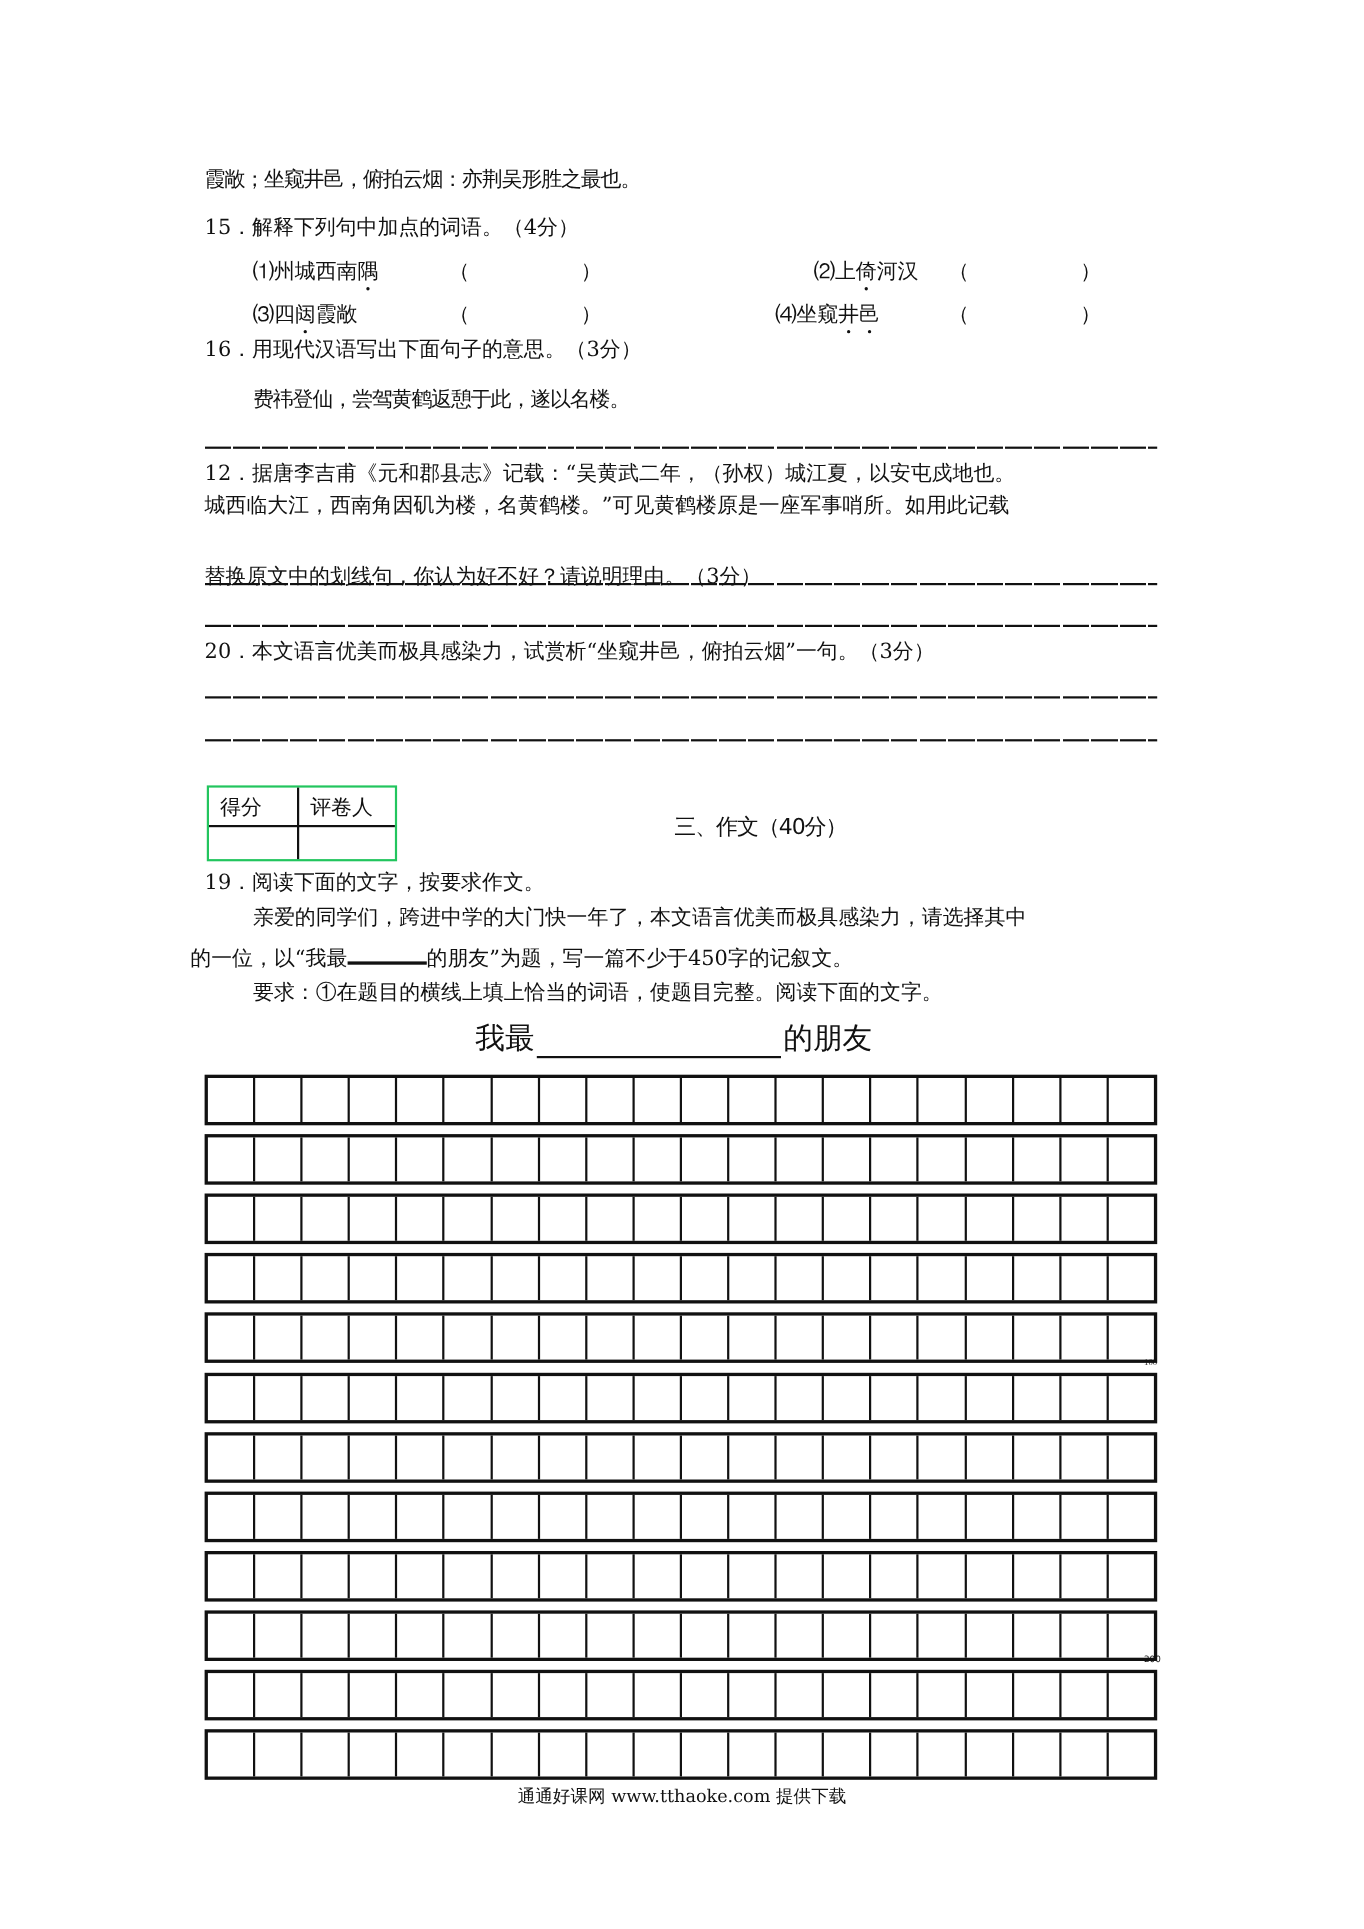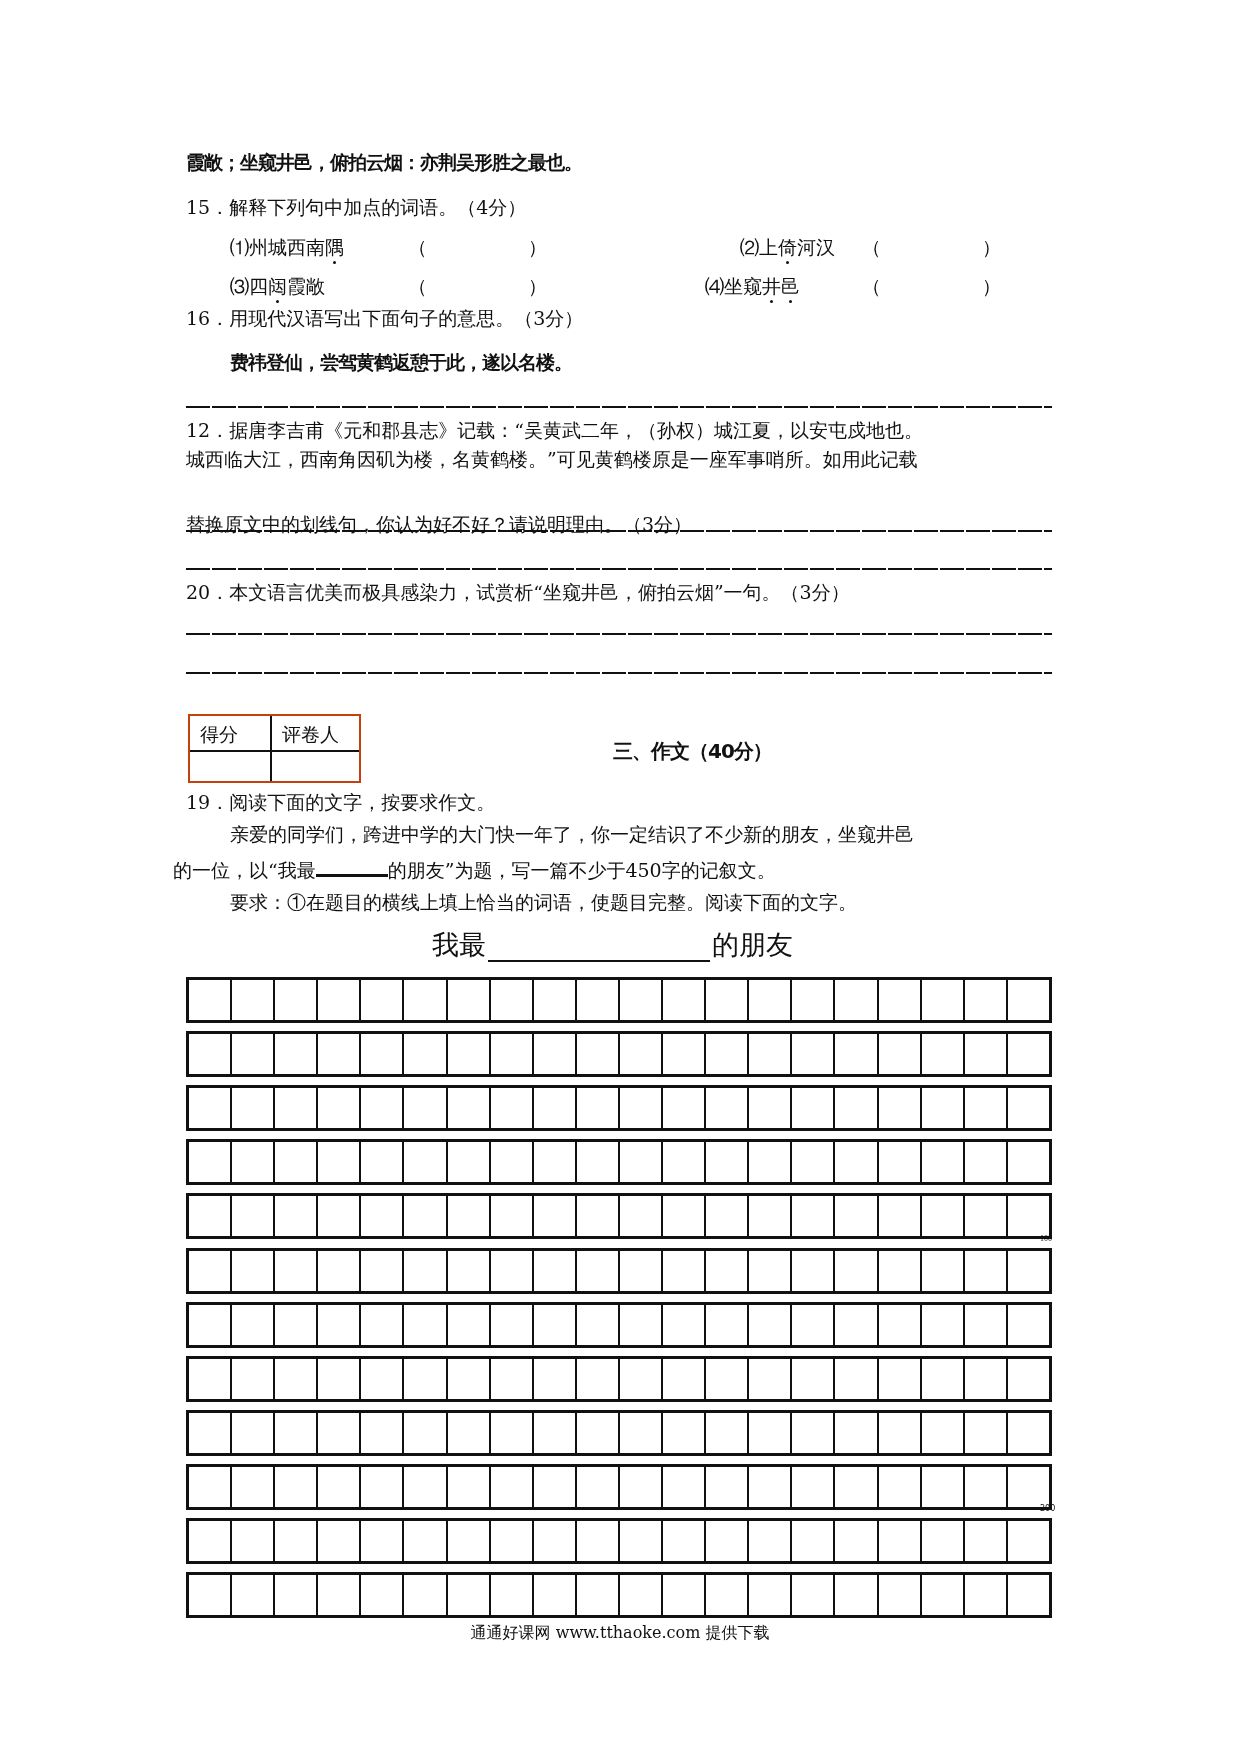--- a/index.html
+++ b/index.html
@@ -1,27 +1,27 @@
 <!DOCTYPE html>
 <html><head>
 <meta charset="utf-8">
 <style>
   html, body { margin: 0; padding: 0; background: #ffffff; }
   body { width: 1240px; height: 1754px; position: relative; overflow: hidden;
          font-family: "DejaVu Serif", "Liberation Serif", serif; color: #111; }
   .abs { position: absolute; white-space: nowrap; }
   .txt { font-size: 19px; line-height: 24px; }
-  .bold { font-family: "DejaVu Sans", "Liberation Sans", sans-serif; font-weight: bold; font-size: 19px; letter-spacing: -1px; }
+  .bold { font-family: "DejaVu Sans", "Liberation Sans", sans-serif; font-weight: normal; font-size: 19px; letter-spacing: -1px; }
   .em { position: relative; display: inline-block; }
   .em::after { content: ""; position: absolute; left: 50%; bottom: -5px; width: 3px; height: 3px;
                margin-left: -1.5px; background: #111; border-radius: 50%; }
   .ansline { position: absolute; left: 186px; width: 866px; height: 2px;
              background: repeating-linear-gradient(90deg, #111 0 24px, transparent 24px 26px); }
   .score-table { position: absolute; left: 188px; top: 714px; width: 173px; height: 69px;
-                 border: 2px solid #c2410c; box-sizing: border-box; }
+                 border: 2px solid #22c55e; box-sizing: border-box; }
   .score-table .vline { position: absolute; left: 80px; top: 0; bottom: 0; width: 2px; background: #111; }
   .score-table .hline { position: absolute; left: 0; right: 0; top: 34px; height: 2px; background: #111; }
   .score-table .cell { position: absolute; font-size: 19px; line-height: 24px; top: 6px; }
   .grid-row { position: absolute; left: 186px; width: 866px; height: 46px;
               border: 3px solid #111; box-sizing: border-box; display: flex; }
   .grid-cell { flex: 1; border-right: 2px solid #111; box-sizing: border-box; }
   .grid-cell:last-child { border-right: none; }
   .marker { position: absolute; font-size: 8px; font-family: "DejaVu Sans", sans-serif; left: 1040px; }
   .title-blank { display: inline-block; width: 222px; border-bottom: 2px solid #111; height: 26px; vertical-align: bottom; margin: 0 2px; }
   .inline-blank { display: inline-block; width: 72px; border-bottom: 3px solid #111; height: 18px; vertical-align: baseline; }
@@ -81,21 +81,21 @@
   <div class="hline"></div>
   <div class="cell" style="left:10px;">得分</div>
   <div class="cell" style="left:92px;">评卷人</div>
   <div class="abs" style="left:0; top:36px; width:80px; height:31px;"></div>
   <div class="abs" style="left:82px; top:36px; width:87px; height:31px;"></div>
 </div>
 
 <div class="abs bold" style="left:613px; top:738px; font-size:20px;">三、作文（40分）</div>
 
 <div class="abs txt" style="left:186px; top:790px;">19．阅读下面的文字，按要求作文。</div>
-<div class="abs txt" style="left:230px; top:822px;">亲爱的同学们，跨进中学的大门快一年了，你一定结识了不少新的朋友，坐窥井邑</div>
+<div class="abs txt" style="left:230px; top:822px;">亲爱的同学们，跨进中学的大门快一年了，本文语言优美而极具感染力，请选择其中</div>
 <div class="abs txt" style="left:173px; top:856px;">
   <span>的一位，以“我最</span><span class="inline-blank"></span><span>的朋友”为题，写一篇不少于450字的记叙文。</span>
 </div>
 <div class="abs txt" style="left:230px; top:890px;">要求：①在题目的横线上填上恰当的词语，使题目完整。阅读下面的文字。</div>
 
 <div class="abs" style="left:432px; top:928px; font-size:27px; line-height:34px; font-family:'DejaVu Sans','Liberation Sans',sans-serif;">
   <span>我最</span><span class="title-blank"></span><span>的朋友</span>
 </div>
 
 <div id="grid">

